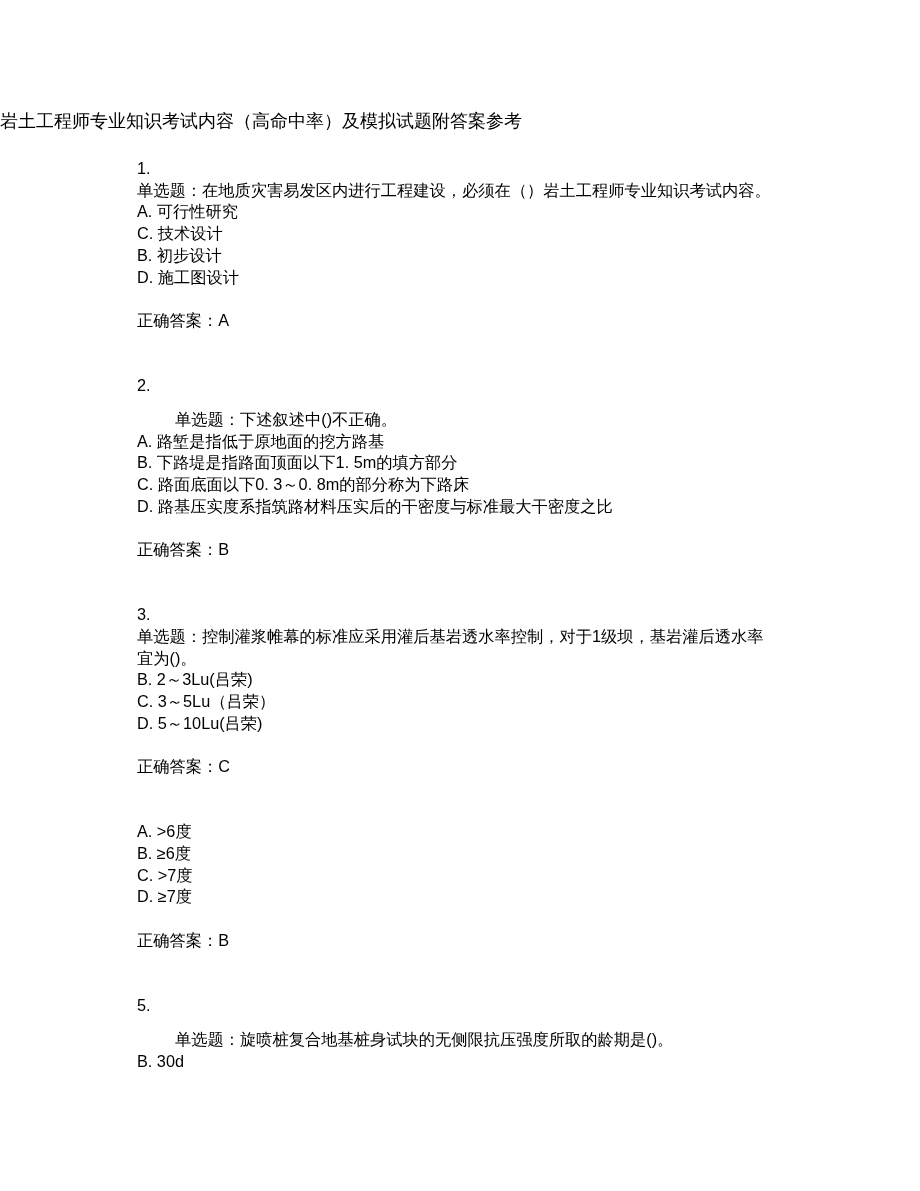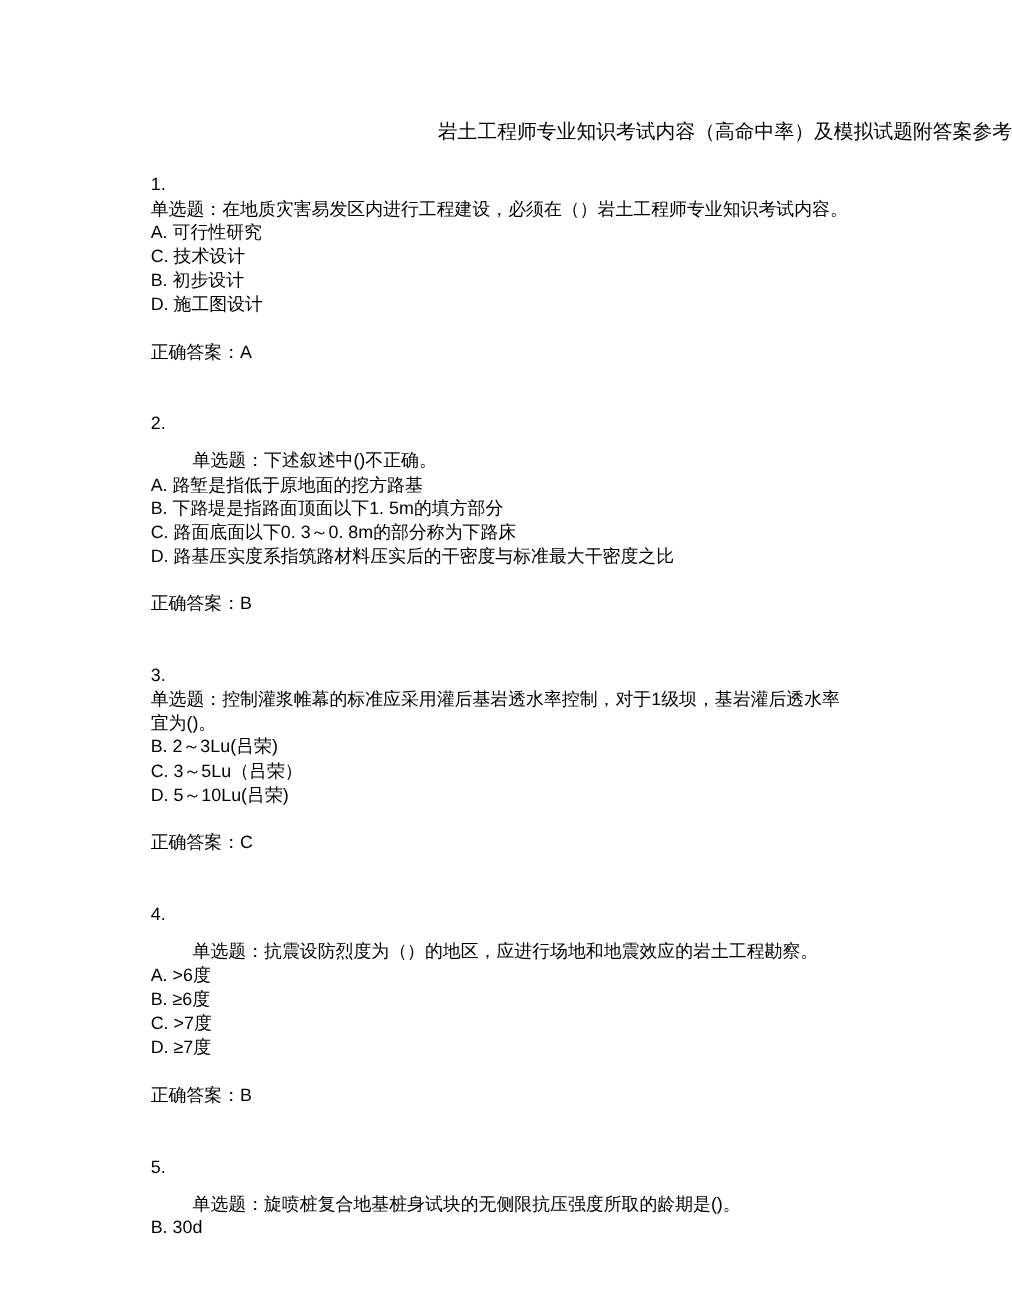--- a/index.html
+++ b/index.html
@@ -10,22 +10,22 @@
   .page {
     position: relative;
     width: 920px;
     height: 1191px;
     background: #ffffff;
     color: #000000;
     overflow: hidden;
   }
   .doc-title {
     margin-top: 109px;
-    text-align: right;
-    font-family: Liberation Mono, monospace;
+    text-align: left;
+    font-family: Liberation Sans, sans-serif;
     font-size: 18px;
     line-height: 24px;
     color: #000000;
     white-space: nowrap;
   }
   .content {
     margin-left: 137px;
     width: 637px;
     font-family: "Liberation Sans", "DejaVu Sans", sans-serif;
     font-size: 16.25px;
@@ -80,21 +80,20 @@
     <section class="question">
       <div class="line q-number">3.</div>
       <div class="q-prompt">单选题：控制灌浆帷幕的标准应采用灌后基岩透水率控制，对于1级坝，基岩灌后透水率宜为()。</div>
       <div class="line option">B. 2～3Lu(吕荣)</div>
       <div class="line option">C. 3～5Lu（吕荣）</div>
       <div class="line option">D. 5～10Lu(吕荣)</div>
       <div class="line answer">正确答案：C</div>
     </section>
 
     <section class="question">
-      <div class="line q-head"><span class="q-num-inline">4.</span><span class="q-prompt-inline">单选题：抗震设防烈度为（）的地区，应进行场地和地震效应的岩土工程勘察。</span></div>
       <div class="line option">A. &gt;6度</div>
       <div class="line option">B. ≥6度</div>
       <div class="line option">C. &gt;7度</div>
       <div class="line option">D. ≥7度</div>
       <div class="line answer">正确答案：B</div>
     </section>
 
     <section class="question">
       <div class="line q-head"><span class="q-num-inline">5.</span><span class="q-prompt-inline">单选题：旋喷桩复合地基桩身试块的无侧限抗压强度所取的龄期是()。</span></div>
       <div class="line option">B. 30d</div>

